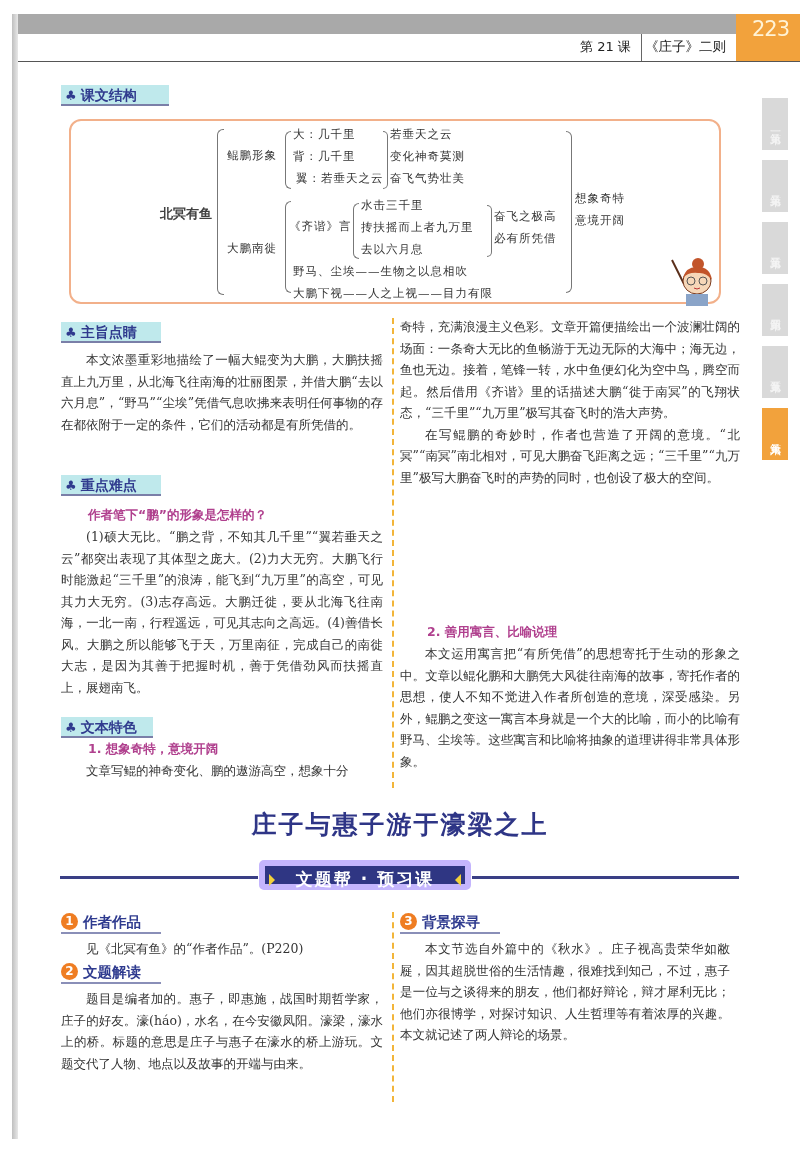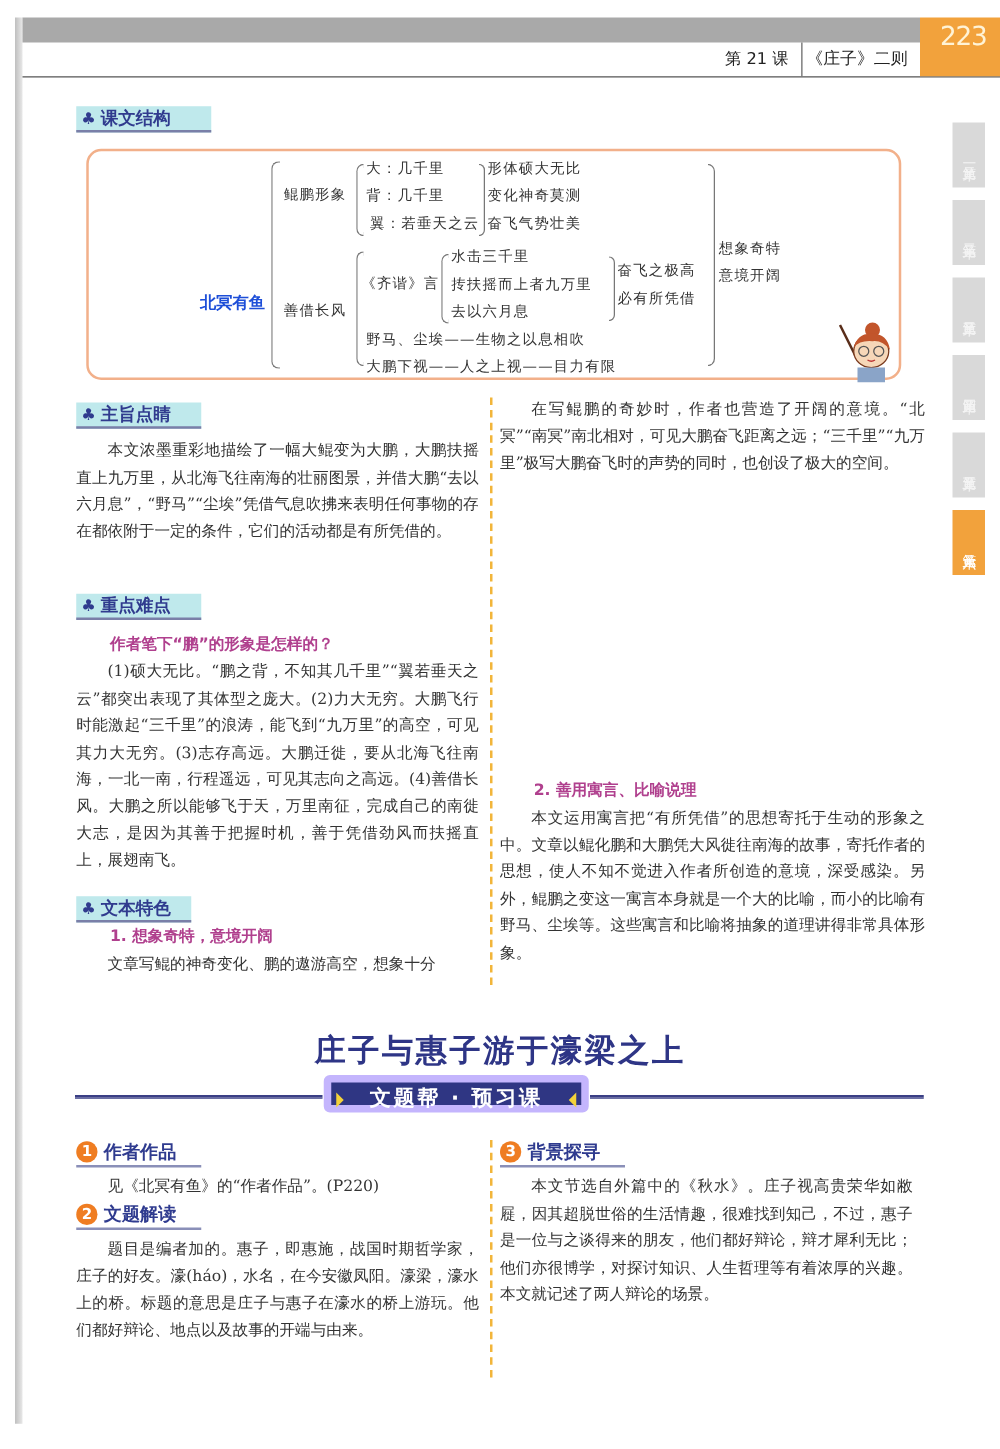--- a/index.html
+++ b/index.html
@@ -17,34 +17,34 @@
 
   .unit-tabs { position: absolute; left: 762px; top: 98px; width: 26px; }
   .unit-tab { width: 26px; height: 52px; margin-bottom: 10px; background: #d9d9d9; color: #f4f4f4; font-family: "DejaVu Sans", sans-serif; font-size: 11px; line-height: 13px; text-align: center; padding-top: 2px; writing-mode: vertical-rl; display:flex; align-items:center; justify-content:center; }
   .unit-tab.active { background: #f2a23c; color: #fff; }
 
   .sec-head { position: absolute; height: 21px; background: #bfe9ec; border-bottom: 2px solid #7a7fa8; color: #303b8e; font-family: "DejaVu Sans", sans-serif; font-weight: bold; font-size: 14px; line-height: 20px; padding-left: 4px; }
   .sec-head .club { color: #303b8e; margin-right: 4px; font-size: 13px; }
 
   .struct-box { position: absolute; left: 69px; top: 119px; width: 652px; height: 185px; border: 2px solid #f2b08a; border-radius: 12px; }
   .st { position: absolute; font-family: "DejaVu Serif", serif; font-size: 11.5px; color: #333; white-space: nowrap; letter-spacing: 1px; }
-  .st-root { position: absolute; font-family: "DejaVu Sans", sans-serif; font-weight: bold; font-size: 13px; color: #1d4ed8; margin-top: 28px; }
+  .st-root { position: absolute; font-family: "DejaVu Sans", sans-serif; font-weight: bold; font-size: 13px; color: #404040; }
   .brace { position: absolute; border: 1px solid #777; border-right: none; border-radius: 6px 0 0 6px; }
   .brace-r { position: absolute; border: 1px solid #777; border-left: none; border-radius: 0 6px 6px 0; }
 
   .teacher { position: absolute; left: 668px; top: 254px; width: 50px; height: 52px; }
 
   .body-text { position: absolute; font-family: "DejaVu Serif", serif; font-size: 12.5px; line-height: 21.5px; color: #333; text-align: justify; }
   .body-text p { text-indent: 2em; }
   .body-text p.noindent { text-indent: 0; }
   .sub-head { position: absolute; font-family: "DejaVu Sans", sans-serif; font-size: 12.5px; color: #b0408e; font-weight: bold; }
 
   .col-divider { position: absolute; width: 0; border-left: 2px dashed #f2b53a; }
 
-  .big-title { position: absolute; left: 0; width: 800px; top: 808px; text-align: center; font-family: "DejaVu Sans", sans-serif; font-weight: bold; font-size: 25px; color: #2e3586; letter-spacing: 2px; margin-top: 16px; }
+  .big-title { position: absolute; left: 0; width: 800px; top: 808px; text-align: center; font-family: "DejaVu Sans", sans-serif; font-weight: bold; font-size: 25px; color: #2e3586; letter-spacing: 2px; }
   .banner-line { position: absolute; top: 876px; height: 3px; border-top: 2px solid #3a3f85; border-bottom: 1px solid #3a3f85; }
   .banner { position: absolute; left: 259px; top: 860px; width: 212px; height: 30px; background: #2f3683; border: 6px solid #c4b5fd; border-radius: 5px; color: #fff; font-family: "DejaVu Sans", sans-serif; font-weight: bold; font-size: 17px; line-height: 26px; text-align: center; letter-spacing: 2px; }
   .banner .tri-l { position: absolute; left: 4px; top: 8px; width: 0; height: 0; border-top: 6px solid transparent; border-bottom: 6px solid transparent; border-left: 6px solid #f3d23a; }
   .banner .tri-r { position: absolute; right: 4px; top: 8px; width: 0; height: 0; border-top: 6px solid transparent; border-bottom: 6px solid transparent; border-right: 6px solid #f3d23a; }
 
   .num-head { position: absolute; height: 22px; font-family: "DejaVu Sans", sans-serif; font-weight: bold; font-size: 14.5px; color: #2f3b8f; border-bottom: 2px solid #8a8fb8; padding-left: 22px; line-height: 20px; }
   .num-circle { position: absolute; left: 0; top: 1px; width: 17px; height: 17px; border-radius: 50%; background: #ef7d22; color: #fff; font-size: 12px; line-height: 17px; text-align: center; font-weight: bold; }
 </style>
 </head>
 <body>
@@ -74,25 +74,25 @@
 <div class="struct-box">
   <div class="st-root" style="left:89px;top:84px;">北冥有鱼</div>
   <div class="brace" style="left:146px;top:8px;width:7px;height:166px;"></div>
 
   <div class="st" style="left:156px;top:27px;">鲲鹏形象</div>
   <div class="brace" style="left:214px;top:10px;width:6px;height:58px;"></div>
   <div class="st" style="left:222px;top:6px;">大：几千里</div>
   <div class="st" style="left:222px;top:28px;">背：几千里</div>
   <div class="st" style="left:225px;top:50px;">翼：若垂天之云</div>
   <div class="brace-r" style="left:312px;top:10px;width:5px;height:58px;"></div>
-  <div class="st" style="left:319px;top:6px;">形体硕大无比</div>
+  <div class="st" style="left:319px;top:6px;">若垂天之云</div>
   <div class="st" style="left:319px;top:28px;">变化神奇莫测</div>
   <div class="st" style="left:319px;top:50px;">奋飞气势壮美</div>
 
-  <div class="st" style="left:156px;top:120px;">善借长风</div>
+  <div class="st" style="left:156px;top:120px;">大鹏南徙</div>
   <div class="brace" style="left:214px;top:80px;width:6px;height:92px;"></div>
   <div class="st" style="left:218px;top:98px;">《齐谐》言</div>
   <div class="brace" style="left:282px;top:82px;width:6px;height:56px;"></div>
   <div class="st" style="left:290px;top:77px;">水击三千里</div>
   <div class="st" style="left:290px;top:99px;">抟扶摇而上者九万里</div>
   <div class="st" style="left:290px;top:121px;">去以六月息</div>
   <div class="brace-r" style="left:416px;top:84px;width:5px;height:52px;"></div>
   <div class="st" style="left:423px;top:88px;">奋飞之极高</div>
   <div class="st" style="left:423px;top:110px;">必有所凭借</div>
   <div class="st" style="left:222px;top:143px;">野马、尘埃——生物之以息相吹</div>
@@ -133,20 +133,21 @@
   <span class="club">♣</span><span>文本特色</span>
 </div>
 <div class="sub-head" style="left:88px;top:741px;">1. 想象奇特，意境开阔</div>
 <div class="body-text" style="left:61px;top:760px;width:322px;">
   <p>文章写鲲的神奇变化、鹏的遨游高空，想象十分</p>
 </div>
 
 <div class="col-divider" style="left:392px;top:318px;height:470px;"></div>
 
 <div class="body-text" style="left:400px;top:316px;width:340px;">
+  <p class="noindent">奇特，充满浪漫主义色彩。文章开篇便描绘出一个波澜壮阔的场面：一条奇大无比的鱼畅游于无边无际的大海中；海无边，鱼也无边。接着，笔锋一转，水中鱼便幻化为空中鸟，腾空而起。然后借用《齐谐》里的话描述大鹏“徙于南冥”的飞翔状态，“三千里”“九万里”极写其奋飞时的浩大声势。</p>
   <p>在写鲲鹏的奇妙时，作者也营造了开阔的意境。“北冥”“南冥”南北相对，可见大鹏奋飞距离之远；“三千里”“九万里”极写大鹏奋飞时的声势的同时，也创设了极大的空间。</p>
 </div>
 <div class="sub-head" style="left:427px;top:624px;">2. 善用寓言、比喻说理</div>
 <div class="body-text" style="left:400px;top:643px;width:340px;">
   <p>本文运用寓言把“有所凭借”的思想寄托于生动的形象之中。文章以鲲化鹏和大鹏凭大风徙往南海的故事，寄托作者的思想，使人不知不觉进入作者所创造的意境，深受感染。另外，鲲鹏之变这一寓言本身就是一个大的比喻，而小的比喻有野马、尘埃等。这些寓言和比喻将抽象的道理讲得非常具体形象。</p>
 </div>
 
 <div class="big-title">庄子与惠子游于濠梁之上</div>
 <div class="banner-line" style="left:60px;width:198px;"></div>
 <div class="banner-line" style="left:472px;width:267px;"></div>
@@ -162,21 +163,21 @@
 </div>
 <div class="body-text" style="left:61px;top:938px;width:322px;">
   <p>见《北冥有鱼》的“作者作品”。(P220)</p>
 </div>
 
 <div class="num-head" style="left:61px;top:962px;width:100px;">
   <span class="num-circle">2</span>
   <span>文题解读</span>
 </div>
 <div class="body-text" style="left:61px;top:988px;width:322px;">
-  <p>题目是编者加的。惠子，即惠施，战国时期哲学家，庄子的好友。濠(háo)，水名，在今安徽凤阳。濠梁，濠水上的桥。标题的意思是庄子与惠子在濠水的桥上游玩。他们都好辩论、地点以及故事的开端与由来。</p>
+  <p>题目是编者加的。惠子，即惠施，战国时期哲学家，庄子的好友。濠(háo)，水名，在今安徽凤阳。濠梁，濠水上的桥。标题的意思是庄子与惠子在濠水的桥上游玩。文题交代了人物、地点以及故事的开端与由来。</p>
 </div>
 
 <div class="col-divider" style="left:392px;top:912px;height:190px;"></div>
 
 <div class="num-head" style="left:400px;top:912px;width:100px;">
   <span class="num-circle">3</span>
   <span>背景探寻</span>
 </div>
 <div class="body-text" style="left:400px;top:938px;width:330px;">
   <p>本文节选自外篇中的《秋水》。庄子视高贵荣华如敝屣，因其超脱世俗的生活情趣，很难找到知己，不过，惠子是一位与之谈得来的朋友，他们都好辩论，辩才犀利无比；他们亦很博学，对探讨知识、人生哲理等有着浓厚的兴趣。本文就记述了两人辩论的场景。</p>

